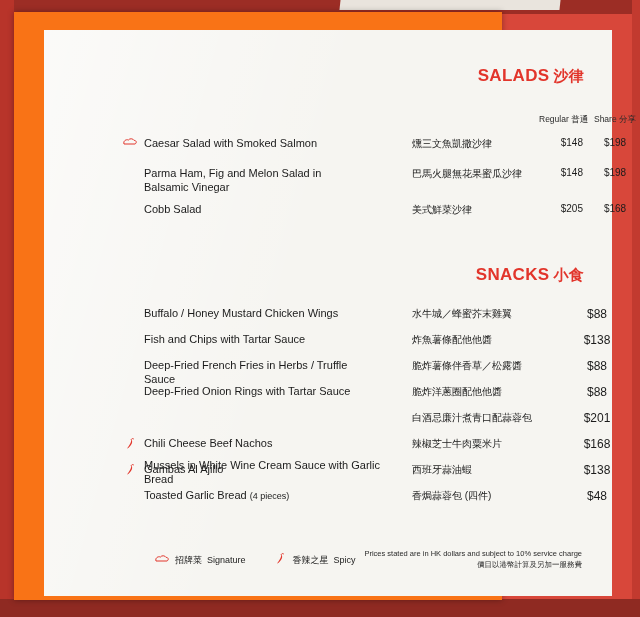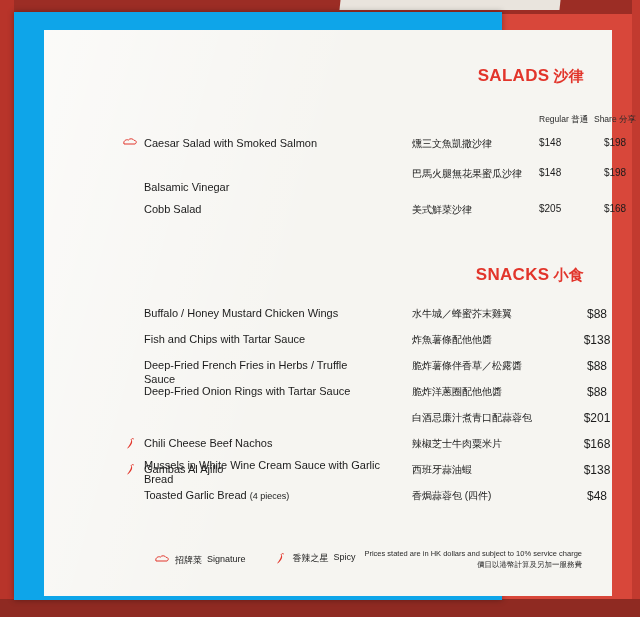--- a/index.html
+++ b/index.html
@@ -45,21 +45,21 @@
     position: absolute;
     right: 0; top: 0; bottom: 0; width: 8px;
     background: #c23a2f;
   }
   .board {
     position: absolute;
     left: 14px;
     top: 12px;
     width: 488px;
     height: 588px;
-    background: #0ea5e9;
+    background: #f97316;
     box-shadow: 0 0 6px rgba(0,0,0,0.35);
   }
   .sheet {
     position: absolute;
     left: 30px;
     top: 18px;
     width: 568px;
     height: 566px;
     background: #f6f5f1;
   }
@@ -142,21 +142,21 @@
     width: 130px;
     font-size: 10px;
     color: #1b1b1b;
     line-height: 13px;
   }
   .price1 {
     position: absolute;
     left: 495px;
     top: 1px;
     width: 44px;
-    text-align: left;
+    text-align: right;
     font-size: 10px;
     color: #1b1b1b;
   }
   .price2 {
     position: absolute;
     left: 548px;
     top: 1px;
     width: 46px;
     text-align: center;
     font-size: 10px;
@@ -178,21 +178,21 @@
     left: 110px;
     bottom: 28px;
     display: flex;
     align-items: center;
     gap: 26px;
     font-size: 9px;
     color: #1b1b1b;
   }
   .legend-item {
     display: flex;
-    align-items: flex-start;
+    align-items: center;
     gap: 5px;
     white-space: nowrap;
   }
   .legend-item .cn { color: #1b1b1b; }
   .legend-item .en { color: #1b1b1b; }
   .legend-icon { color: #e2352b; display: inline-block; width: 16px; text-align: center; }
 
   .footer-note {
     position: absolute;
     right: 30px;
@@ -239,21 +239,21 @@
             </svg>
           </div>
           <div class="name">Caesar Salad with Smoked Salmon</div>
           <div class="cn-name">燻三文魚凱撒沙律</div>
           <div class="price1">$148</div>
           <div class="price2">$198</div>
         </div>
 
         <div class="row" style="top:136px; height:32px;">
           <div class="name">
-            <br>
+            <span>Parma Ham, Fig and Melon Salad in</span><br>
             <span>Balsamic Vinegar</span>
           </div>
           <div class="cn-name">巴馬火腿無花果蜜瓜沙律</div>
           <div class="price1">$148</div>
           <div class="price2">$198</div>
         </div>
 
         <div class="row" style="top:172px;">
           <div class="name">Cobb Salad</div>
           <div class="cn-name">美式鮮菜沙律</div>

